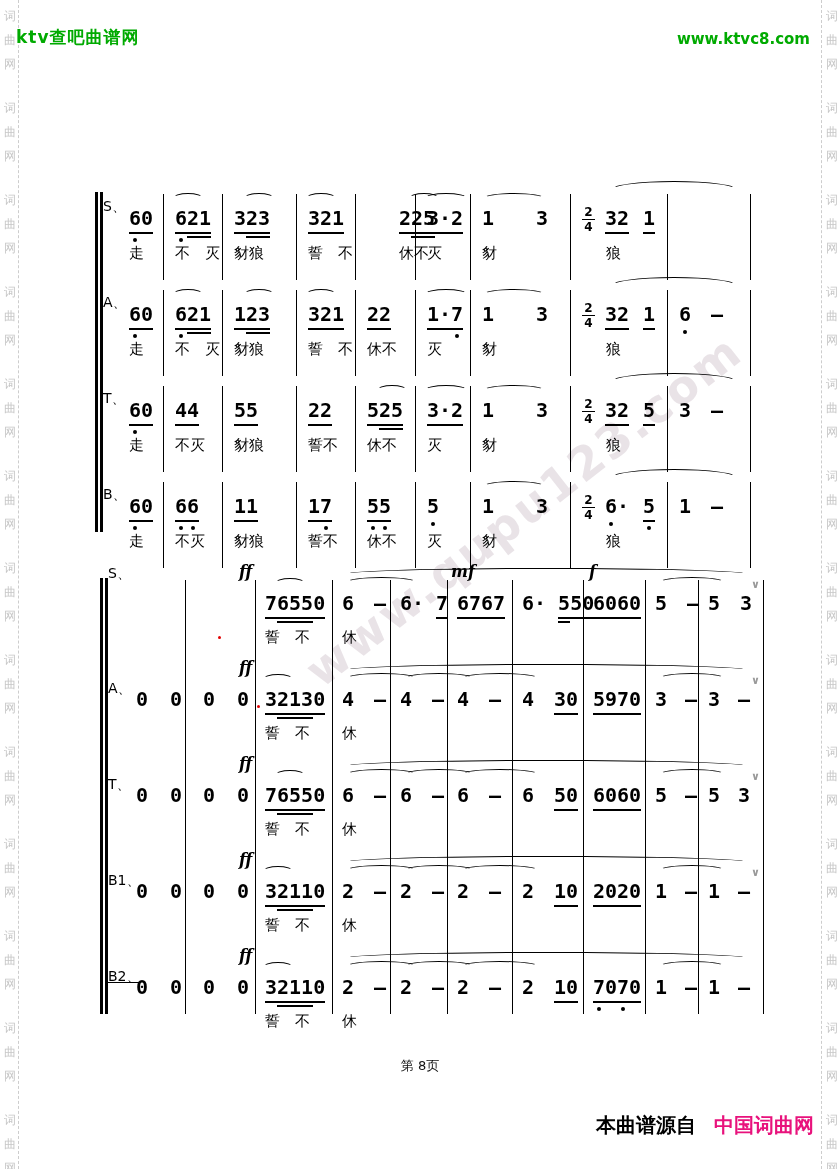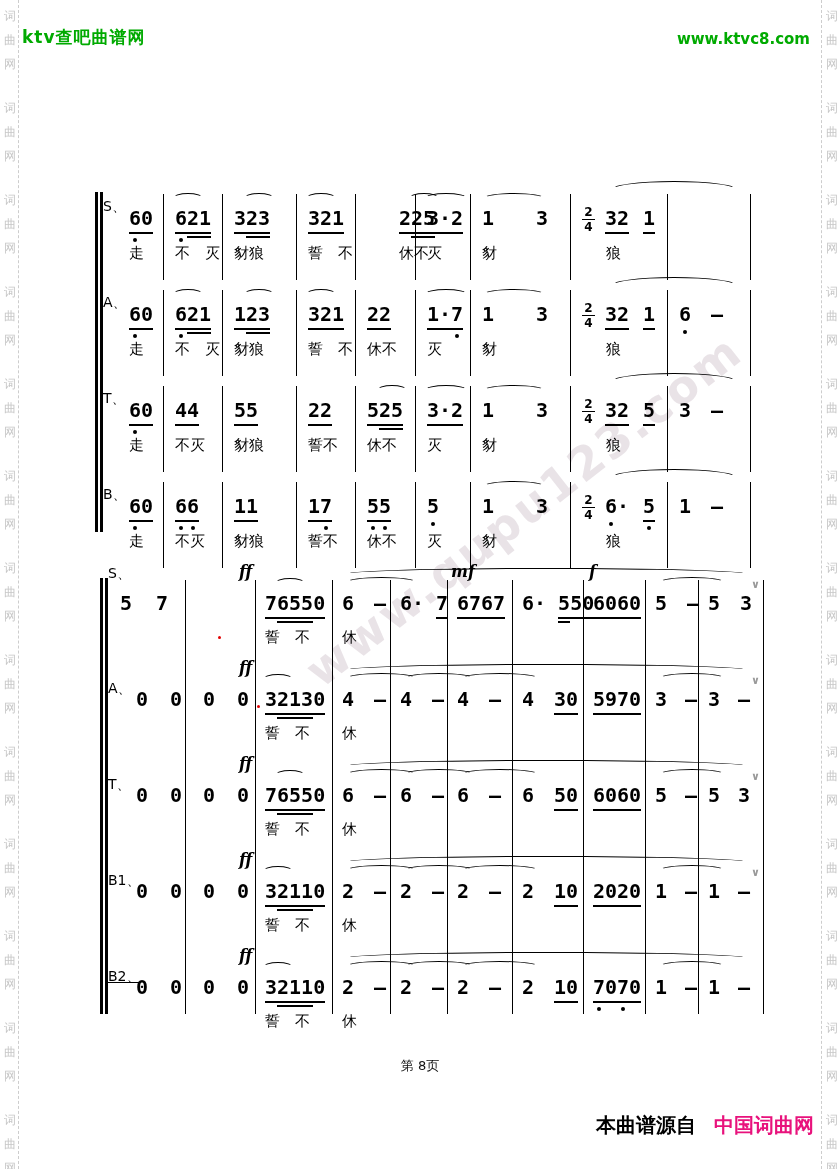--- a/index.html
+++ b/index.html
@@ -4,21 +4,21 @@
 <style>
   html,body{margin:0;padding:0;}
   body{width:840px;height:1169px;position:relative;overflow:hidden;background:#ffffff;
        font-family:"DejaVu Sans",sans-serif;}
   
   .edgeline{position:absolute;top:0;bottom:0;width:0;border-left:1px dashed #cdcdcd;}
   .edgecol{position:absolute;top:4px;width:16px;text-align:center;color:#c7c7c7;
            font:12px/24px "DejaVu Sans",sans-serif;}
   .egrp{margin-bottom:20px;}
   
-  .logo{position:absolute;left:22px;top:26px;font:600 17px "DejaVu Sans",sans-serif;letter-spacing:1px;cursor:pointer;}
+  .logo{position:absolute;left:16px;top:26px;font:600 17px "DejaVu Sans",sans-serif;letter-spacing:1px;cursor:pointer;}
   .url{position:absolute;right:30px;top:30px;font:600 15px "DejaVu Sans",sans-serif;cursor:pointer;}
   .pageno{position:absolute;top:1057px;left:0;width:100%;text-align:center;font:13px "DejaVu Sans",sans-serif;color:#111;}
   .source{position:absolute;top:1112px;right:26px;font:bold 20px "DejaVu Sans",sans-serif;color:#000;white-space:pre;}
   .source .srcname{margin-left:18px;cursor:pointer;}
   
   .watermark{position:absolute;left:295px;top:655px;transform:rotate(-38deg);transform-origin:0 0;
              font:bold 46px "DejaVu Sans",sans-serif;letter-spacing:3px;color:rgba(206,194,202,.45);
              white-space:nowrap;pointer-events:none;}
   
   #score{position:absolute;left:0;top:0;}
@@ -403,23 +403,20 @@
       <div class="barline" style="left: 232px; top: 24px; height: 434px;"></div>
       <div class="barline" style="left: 290px; top: 24px; height: 434px;"></div>
       <div class="barline" style="left: 347px; top: 24px; height: 434px;"></div>
       <div class="barline" style="left: 412px; top: 24px; height: 434px;"></div>
       <div class="barline" style="left: 483px; top: 24px; height: 434px;"></div>
       <div class="barline" style="left: 545px; top: 24px; height: 434px;"></div>
       <div class="barline" style="left: 598px; top: 24px; height: 434px;"></div>
       <div class="barline" style="left: 663px; top: 24px; height: 434px;"></div>
       <div class="vrow" style="top: 0px; height: 96px; width: 663px;">
         <div class="vlabel" style="top: 9px;">S、</div>
-        <div class="measure" style="left: 0px; width: 85px;">
-          <div class="notes" style="left: 20px; top: 34px;"><span class="grp" style="margin-right: 24px;"><span>5</span></span><span class="grp"><span>7</span></span></div>
-        </div>
         <div class="measure" style="left: 155px; width: 77px;">
           <div class="notes" style="left: 10px; top: 34px;"><span class="grp"><span>76550</span><i class="ul" style="bottom: -3px; left: 0px;"></i><i class="ul" style="bottom: -7px; left: 12px; width: 36px; right: auto;"></i></span></div>
           <div class="curve" style="left: 20px; width: 30px; top: 22px; height: 10px;"></div>
           <div class="lyr" style="left: 10px; top: 72px;">誓　不</div>
         </div>
         <div class="measure" style="left: 232px; width: 58px;">
           <div class="notes" style="left: 10px; top: 34px;"><span class="grp" style="margin-right: 20px;"><span>6</span></span><span class="grp"><span>—</span></span></div>
           <div class="lyr" style="left: 10px; top: 72px;">休</div>
         </div>
         <div class="measure" style="left: 290px; width: 57px;">

